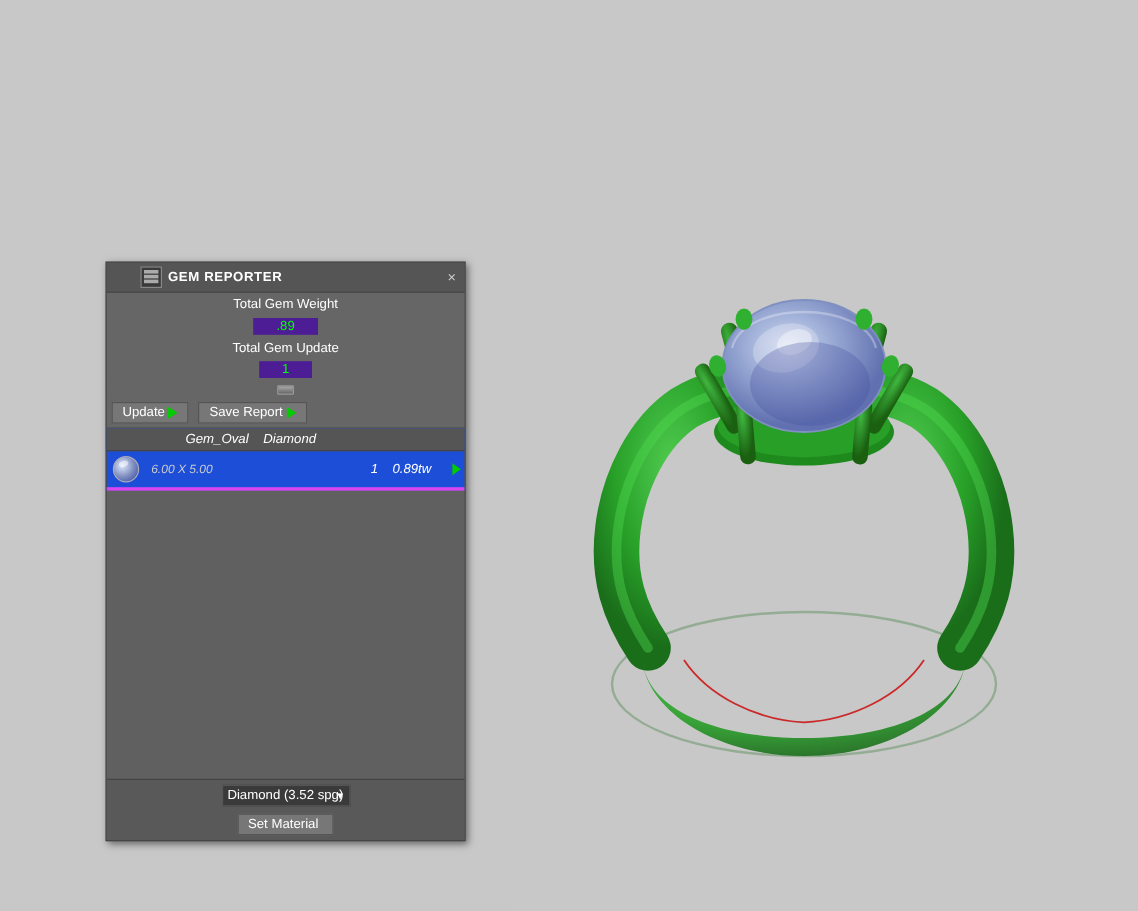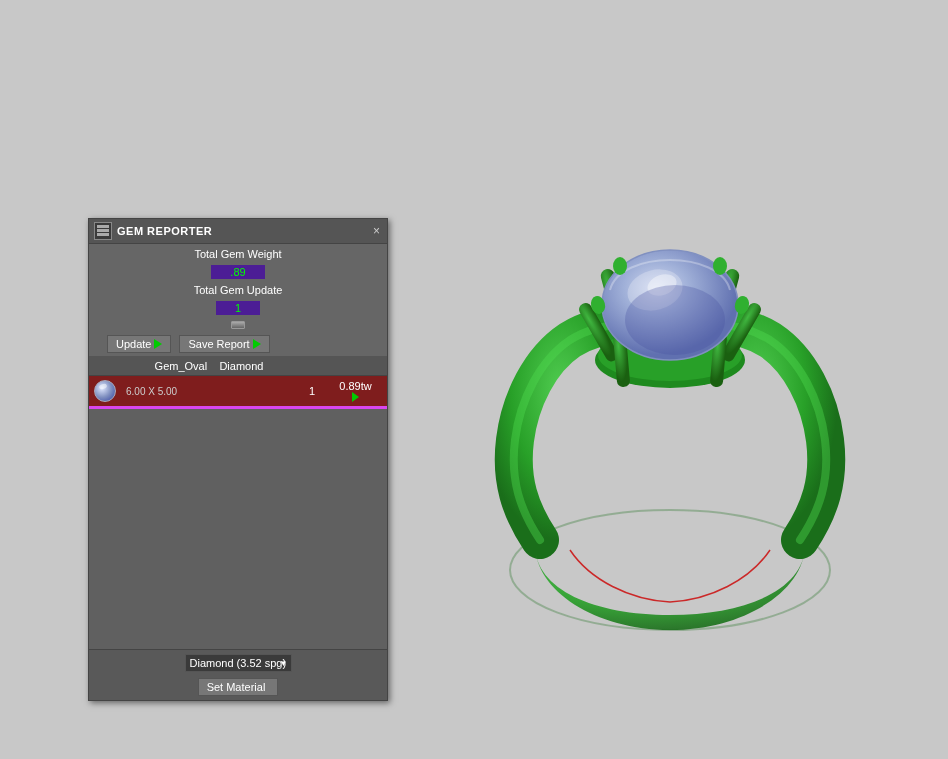--- a/index.html
+++ b/index.html
@@ -30,20 +30,21 @@
       align-items: center;
       justify-content: space-between;
       padding: 3px 5px;
       border-bottom: 1px solid #444;
     }
 
     .panel-title-left {
       display: flex;
       align-items: center;
       gap: 5px;
+      margin-left: 23px;
     }
 
     .title-icon {
       width: 18px;
       height: 18px;
       background: #3a3a3a;
       border: 1px solid #888;
       display: flex;
       align-items: center;
       justify-content: center;
@@ -103,21 +104,21 @@
       background: linear-gradient(to bottom, #aaa, #666);
       border: 1px solid #999;
       border-radius: 1px;
       cursor: pointer;
     }
 
     
     .buttons-row {
       display: flex;
       align-items: center;
-      padding: 3px 18px;
+      padding: 3px 4px;
       gap: 8px;
       background: #666;
       border-bottom: 1px solid #555;
     }
 
     .action-btn {
       display: flex;
       align-items: center;
       gap: 3px;
       background: #777;
@@ -144,21 +145,22 @@
       border-bottom: 1px solid #444;
     }
 
     .th-icon { width: 32px; }
     .th-name { flex: 1; color: white; padding: 3px 5px; font-size: 11px; text-align: center; }
     .th-count { width: 30px; color: white; padding: 3px 5px; font-size: 11px; text-align: center; }
     .th-weight { width: 60px; color: white; padding: 3px 5px; font-size: 11px; text-align: center; }
 
     
     .gem-table {
-      background: #7f1d1d;
+      background: #1d4ed8;
+      font-style: italic;
     }
 
     .gem-row {
       display: flex;
       align-items: center;
       border-bottom: 3px solid #d946ef;
       padding: 2px 0;
     }
 
     .gem-row-icon {
@@ -210,21 +212,20 @@
       text-align: center;
       font-size: 11px;
     }
 
     .gem-weight-cell {
       width: 60px;
       display: flex;
       align-items: center;
       justify-content: space-between;
       padding-right: 3px;
-      flex-direction: column;
     }
 
     .gem-weight-val {
       color: white;
       font-size: 11px;
     }
 
     .gem-arrow {
       width: 0;
       height: 0;

